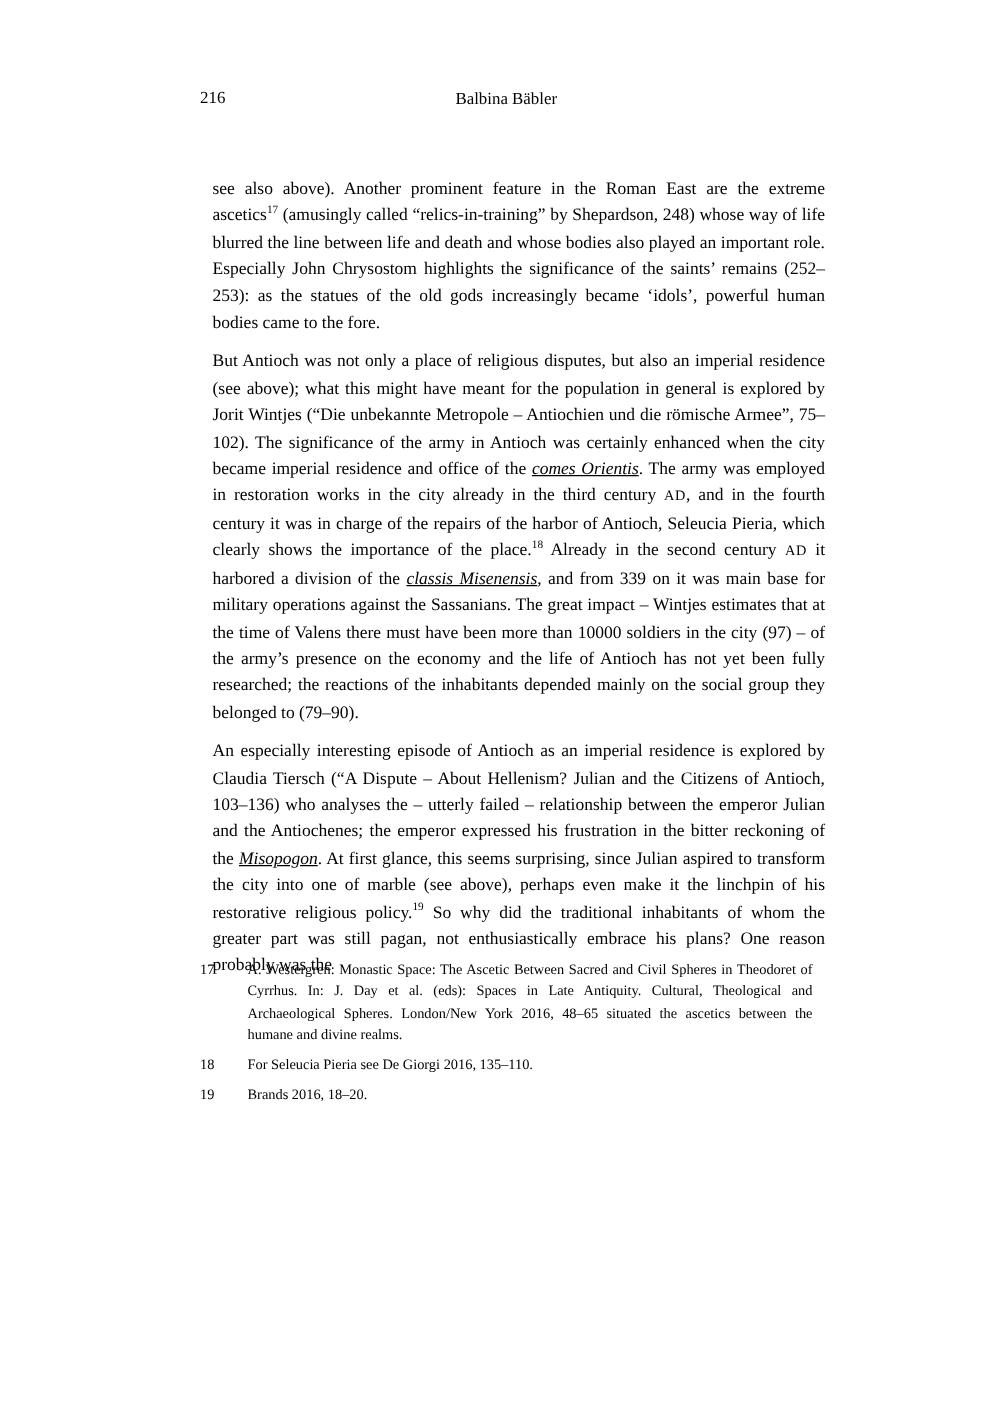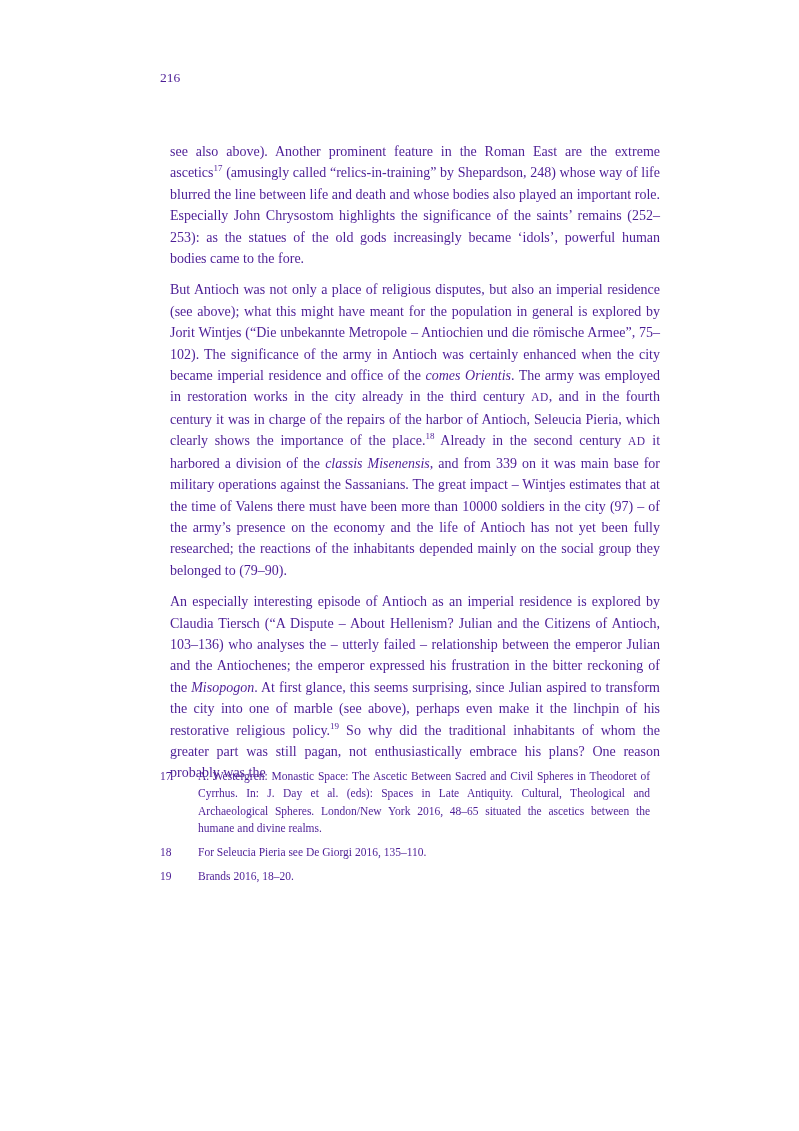--- a/index.html
+++ b/index.html
@@ -6,21 +6,21 @@
     margin: 0;
     padding: 0;
     background: #ffffff;
   }
   .page {
     position: relative;
     width: 799px;
     height: 1131px;
     background: #ffffff;
     font-family: "Liberation Serif", "DejaVu Serif", serif;
-    color: #4c1d95;
+    color: #000000;
     overflow: hidden;
   }
   .page-header {
     position: absolute;
     left: 160px;
     top: 70px;
     width: 490px;
     height: 20px;
     font-size: 13.5px;
   }
@@ -41,21 +41,21 @@
     left: 170px;
     top: 141px;
     width: 490px;
     font-size: 14px;
     line-height: 21.4px;
     text-align: justify;
   }
   .body-text p.para {
     margin: 0 0 10px 0;
   }
-  .it { font-style: italic; }
+  .it { font-style: italic; text-decoration: underline; }
   .sc { font-size: 0.82em; letter-spacing: 0.04em; }
   sup.fn-ref {
     font-size: 9px;
     line-height: 0;
     vertical-align: super;
   }
   .footnotes {
     position: absolute;
     left: 160px;
     top: 768px;
@@ -75,20 +75,21 @@
     text-align: justify;
     font-family: Liberation Serif, serif;
   }
 </style>
 </head>
 <body>
 
 <div class="page">
   <div class="page-header">
     <span class="page-number">216</span>
+    <span class="running-head">Balbina Bäbler</span>
   </div>
 
   <div class="body-text">
       <p class="para"><span>see also above). Another prominent feature in the Roman East are the extreme ascetics</span><sup class="fn-ref">17</sup><span> (amusingly called “relics-in-training” by Shepardson, 248) whose way of life blurred the line between life and death and whose bodies also played an important role. Especially John Chrysostom highlights the significance of the saints’ remains (252–253): as the statues of the old gods increasingly became ‘idols’, powerful human bodies came to the fore.</span></p>
       <p class="para"><span>But Antioch was not only a place of religious disputes, but also an imperial residence (see above); what this might have meant for the population in general is explored by Jorit Wintjes (“Die unbekannte Metropole – Antiochien und die römische Armee”, 75–102). The significance of the army in Antioch was certainly enhanced when the city became imperial residence and office of the </span><span class="it">comes Orientis</span><span>. The army was employed in restoration works in the city already in the third century </span><span class="sc">AD</span><span>, and in the fourth century it was in charge of the repairs of the harbor of Antioch, Seleucia Pieria, which clearly shows the importance of the place.</span><sup class="fn-ref">18</sup><span> Already in the second century </span><span class="sc">AD</span><span> it harbored a division of the </span><span class="it">classis Misenensis</span><span>, and from 339 on it was main base for military operations against the Sassanians. The great impact – Wintjes estimates that at the time of Valens there must have been more than 10000 soldiers in the city (97) – of the army’s presence on the economy and the life of Antioch has not yet been fully researched; the reactions of the inhabitants depended mainly on the social group they belonged to (79–90).</span></p>
       <p class="para"><span>An especially interesting episode of Antioch as an imperial residence is explored by Claudia Tiersch (“A Dispute – About Hellenism? Julian and the Citizens of Antioch, 103–136) who analyses the – utterly failed – relationship between the emperor Julian and the Antiochenes; the emperor expressed his frustration in the bitter reckoning of the </span><span class="it">Misopogon</span><span>. At first glance, this seems surprising, since Julian aspired to transform the city into one of marble (see above), perhaps even make it the linchpin of his restorative religious policy.</span><sup class="fn-ref">19</sup><span> So why did the traditional inhabitants of whom the greater part was still pagan, not enthusiastically embrace his plans? One reason probably was the</span></p>
     </div>
 
   <div class="footnotes">
       <div class="footnote">

